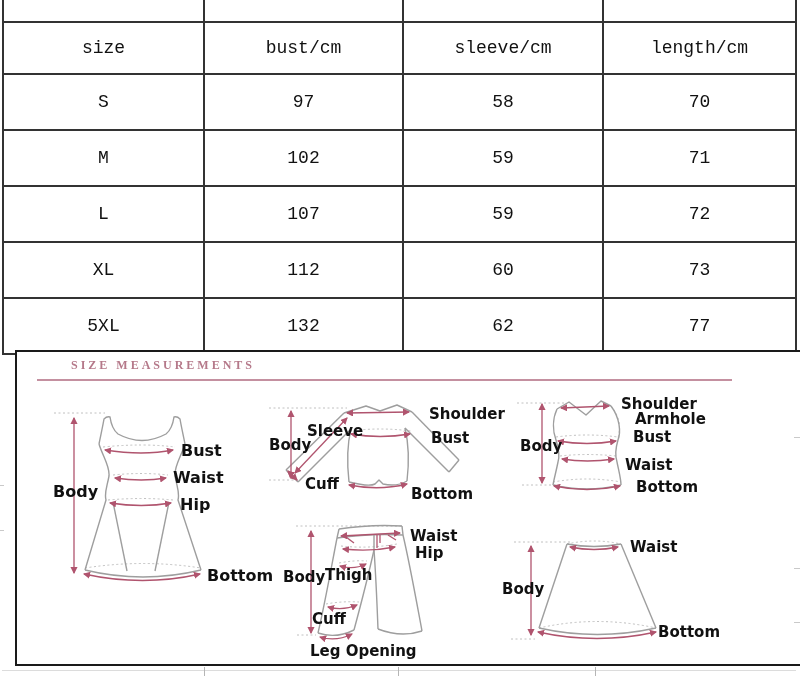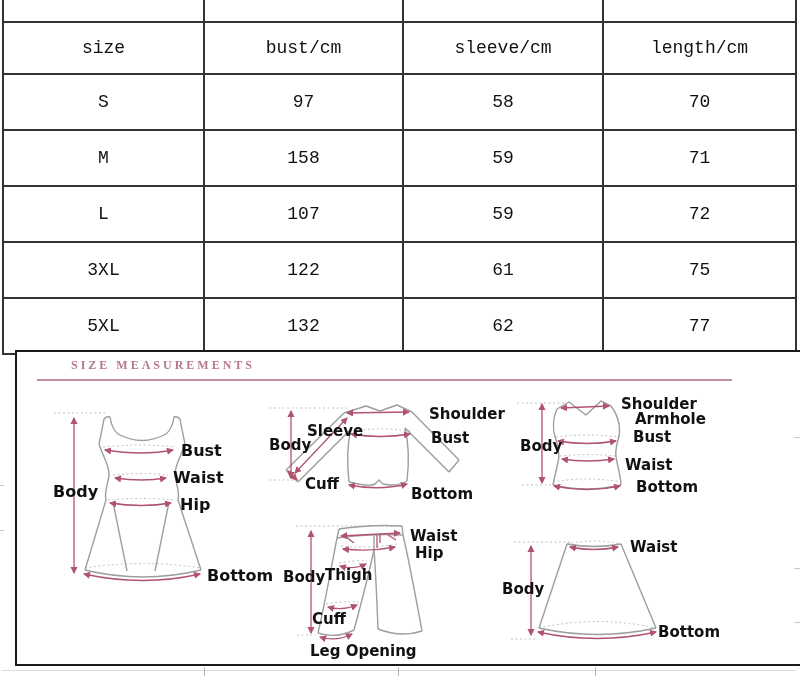--- a/index.html
+++ b/index.html
@@ -56,35 +56,35 @@
     <td>length/cm</td>
   </tr>
   <tr class="data">
     <td>S</td>
     <td>97</td>
     <td>58</td>
     <td>70</td>
   </tr>
   <tr class="data">
     <td>M</td>
-    <td>158</td>
+    <td>102</td>
     <td>59</td>
     <td>71</td>
   </tr>
   <tr class="data">
     <td>L</td>
     <td>107</td>
     <td>59</td>
     <td>72</td>
   </tr>
   <tr class="data">
-    <td>3XL</td>
-    <td>122</td>
-    <td>61</td>
-    <td>75</td>
+    <td>XL</td>
+    <td>112</td>
+    <td>60</td>
+    <td>73</td>
   </tr>
   <tr class="data">
     <td>5XL</td>
     <td>132</td>
     <td>62</td>
     <td>77</td>
   </tr>
 </tbody>
   </table>
 

